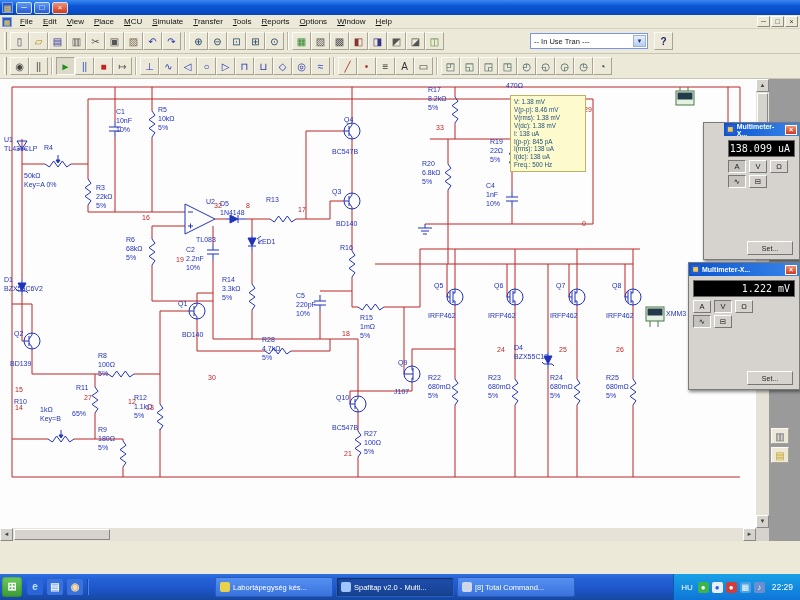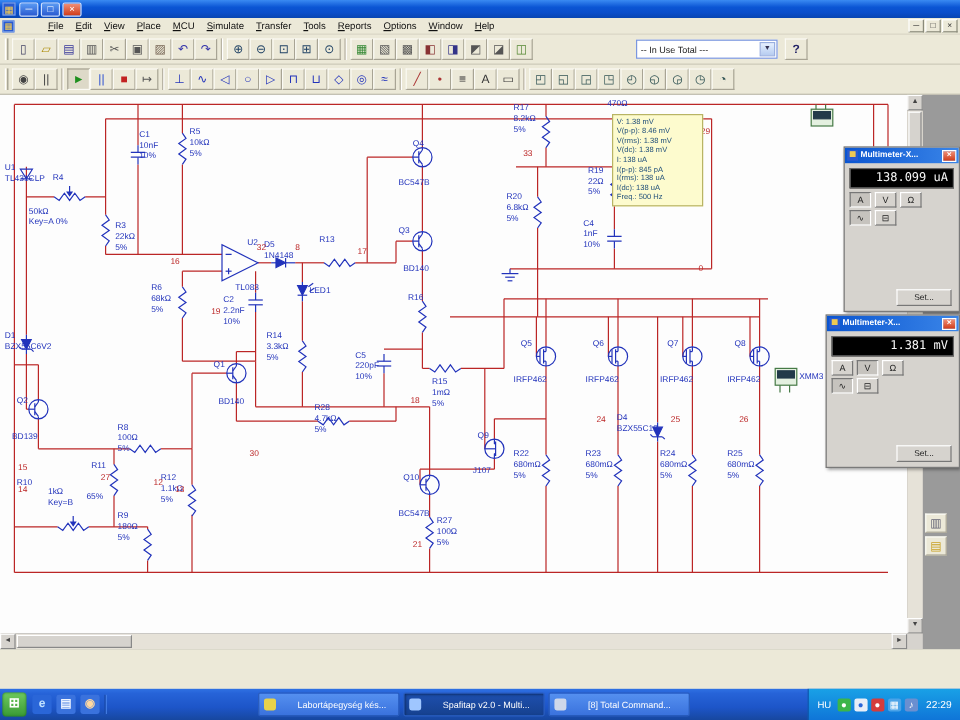--- a/index.html
+++ b/index.html
@@ -10,21 +10,21 @@
 
   
   .titlebar { height:15px; background:linear-gradient(180deg,#3a8af2,#0b55d4 40%,#0a4ecb 70%,#0845b2); display:flex; align-items:center; padding:0 2px; }
   .appicon { width:11px; height:11px; background:#2a5ad0; color:#ffd24a; font-size:8px; line-height:11px; text-align:center; margin-right:3px; border:1px solid #7aa0e8; }
   .wtitle { color:#fff; font-size:8.5px; font-weight:bold; flex:1; white-space:nowrap; }
   .winbtns { display:flex; gap:2px; }
   .wbtn { width:16px; height:12px; background:linear-gradient(#5a9af2,#2a5ad0); border:1px solid #cfe0ff; border-radius:2px; color:#fff; font-size:8px; line-height:10px; text-align:center; }
   .wbtn.close { background:linear-gradient(#f09078,#cf3a18); }
 
   
-  .menubar { height:14px; background:#ece9d8; display:flex; align-items:center; border-bottom:1px solid #d6d2c2; padding:0 2px;gap:20px; }
+  .menubar { height:14px; background:#ece9d8; display:flex; align-items:center; border-bottom:1px solid #d6d2c2; padding:0 2px; }
   .appicon.small { width:10px; height:10px; font-size:7px; line-height:10px; }
   .menuitems { display:flex; flex:1; }
   .mi { font-size:8px; padding:0 5px; color:#111; }
   .mdibtns { display:flex; gap:1px; }
   .mbtn { width:13px; height:11px; background:#ece9d8; border:1px solid; border-color:#fff #8a8a7a #8a8a7a #fff; font-size:7px; line-height:9px; text-align:center; color:#333; }
 
   
   .toolbar { height:25px; background:#ece9d8; display:flex; align-items:center; border-bottom:1px solid #c8c4b4; padding:0 1px; }
   .grip { width:3px; height:18px; border-left:1px solid #fff; border-right:1px solid #9a9686; margin:0 3px; }
   .tbtn { width:19px; height:18px; font-size:10px; line-height:15px; text-align:center; background:#ece9d8; border:1px solid; border-color:#fbfaf4 #a8a494 #a8a494 #fbfaf4; color:#444; padding:0; }
@@ -56,21 +56,21 @@
   .dev .instpin { stroke:#467a46; }
   text.lbl { fill:#2233bb; font-size:7px; font-family:"Liberation Sans",sans-serif; }
   text.net { fill:#bb2626; font-size:7px; font-family:"Liberation Sans",sans-serif; }
 
   
   .sidetools { position:absolute; left:771px; top:428px; display:flex; flex-direction:column; gap:3px; z-index:6; }
   .sidetools .tbtn { width:18px; height:16px; }
 
   
   .mmwin { position:absolute; background:#d6d3ce; border:1px solid #7a7a7a; box-shadow:1px 2px 3px rgba(0,0,0,.45); z-index:20; overflow:hidden; }
-  .mm1 { left:703px; top:122px; width:97px; height:138px; }
+  .mm1 { left:703px; top:122px; width:97px; height:138px;padding-left:20px; }
   .mm2 { left:688px; top:262px; width:112px; height:128px; }
   .mmtitle { height:13px; background:linear-gradient(90deg,#0a55d0,#3a85e8); color:#fff; font-size:7px; font-weight:bold; display:flex; align-items:center; padding:0 2px; gap:2px; }
   .mmticon { width:9px; height:9px; background:#2a5ad0; color:#ffd24a; font-size:6px; line-height:9px; text-align:center; }
   .mmclose { margin-left:auto; width:12px; height:10px; background:linear-gradient(#f09078,#cf3a18); border:1px solid #fff; color:#fff; font-size:7px; line-height:8px; text-align:center; }
   .mmdisplay { margin:4px 4px 3px 4px; height:17px; background:#000; color:#f5f5f5; font-family:"DejaVu Sans Mono",monospace; font-size:10px; text-align:right; line-height:16px; padding-right:4px; border:1px solid #666; }
   .mmrow { display:flex; gap:3px; margin:2px 4px; }
   .mmbtn { width:18px; height:13px; font-size:7.5px; line-height:10px; background:#d6d3ce; border:1px solid; border-color:#fff #777 #777 #fff; padding:0; color:#222; }
   .mmbtn.on { border-color:#777 #fff #fff #777; background:#c6c3be; }
   .mmset { position:absolute; bottom:4px; right:6px; }
   .setbtn { width:46px; height:14px; font-size:7px; background:#d6d3ce; border:1px solid; border-color:#fff #777 #777 #fff; color:#222; }
@@ -84,21 +84,21 @@
   .spanel { border:1px solid; border-color:#9a9a8a #fff #fff #9a9a8a; font-size:7.5px; display:flex; align-items:center; padding:0 4px; height:12px; color:#222; white-space:nowrap; overflow:hidden; }
   .sp1 { flex:1; } .sp2 { width:150px; } .sp3 { width:92px; } .sp4 { width:102px; }
 
   
   .taskbar { position:absolute; left:0; top:574px; width:800px; height:26px; background:linear-gradient(#2f71e3,#2663d8 15%,#1d55c8 60%,#17479f); }
   .start { position:absolute; left:2px; top:3px; width:20px; height:20px; background:linear-gradient(#6fca5f,#3a9a35); border-radius:3px; color:#fff; font-size:11px; font-weight:bold; text-align:center; line-height:19px; box-shadow:inset 0 0 2px #1c6b18; }
   .ql { position:absolute; left:27px; top:5px; display:flex; gap:4px; }
   .qlicon { width:16px; height:16px; font-size:10px; font-weight:bold; text-align:center; line-height:16px; border-radius:2px; }
   .qsep { width:2px; height:16px; border-left:1px solid #1a49a8; border-right:1px solid #4a84ea; }
   .tasks { position:absolute; left:215px; top:3px; display:flex; gap:3px; }
-  .task { width:118px; height:20px; background:linear-gradient(#5590f0,#3a72dd); border-radius:2px; color:#fff; font-size:7.5px; display:flex; align-items:center; gap:18px; padding:0 4px; border:1px solid #2a5dbd; white-space:nowrap; overflow:hidden; }
+  .task { width:118px; height:20px; background:linear-gradient(#5590f0,#3a72dd); border-radius:2px; color:#fff; font-size:7.5px; display:flex; align-items:center; gap:3px; padding:0 4px; border:1px solid #2a5dbd; white-space:nowrap; overflow:hidden; }
   .task.active { background:linear-gradient(#1e4fae,#16418f); box-shadow:inset 1px 1px 2px #0d2c66; }
   .ticon { width:10px; height:10px; border-radius:2px; flex:none; }
   .tray { position:absolute; right:0; top:0; height:26px; background:linear-gradient(#19a1e6,#0f75d8); display:flex; align-items:center; padding:0 7px; gap:5px; border-left:1px solid #0a5cb0; }
   .lang { color:#fff; font-size:8px; }
   .trayicons { display:flex; gap:3px; }
   .trayicon { width:11px; height:11px; font-size:8px; line-height:11px; text-align:center; border-radius:2px; color:#fff; }
   .clock { color:#fff; font-size:8.5px; margin-left:2px; }
 </style>
 </head>
 <body>
@@ -159,21 +159,21 @@
         <button class="tbtn" style="color: rgb(51, 136, 51);">▦</button>
         <button class="tbtn" style="color: rgb(85, 85, 85);">▧</button>
         <button class="tbtn" style="color: rgb(85, 85, 85);">▩</button>
         <button class="tbtn" style="color: rgb(136, 51, 51);">◧</button>
         <button class="tbtn" style="color: rgb(51, 51, 136);">◨</button>
         <button class="tbtn" style="color: rgb(85, 85, 85);">◩</button>
         <button class="tbtn" style="color: rgb(85, 85, 85);">◪</button>
         <button class="tbtn" style="color: rgb(85, 136, 51);">◫</button>
       </span>
     <span class="combo">
-      <span>-- In Use Total ---</span>
+      <span>-- In Use Tran ---</span>
       <span class="dar">▼</span>
     </span>
     <button class="tbtn helpbtn">?</button>
   </div>
 
   <div class="toolbar t2">
     <span class="grip"></span>
     <span style="display:flex">
         <button class="tbtn" style="color: rgb(68, 68, 68);">◉</button>
         <button class="tbtn" style="color: rgb(68, 68, 68);">||</button>
@@ -866,21 +866,21 @@
       </div>
     <div class="mmset"><button class="setbtn">Set...</button></div>
   </div>
 
   <div class="mmwin mm2">
     <div class="mmtitle">
       <span class="mmticon">▦</span>
       <span>Multimeter-X...</span>
       <span class="mmclose">×</span>
     </div>
-    <div class="mmdisplay">1.381 mV</div>
+    <div class="mmdisplay">1.222 mV</div>
     <div class="mmrow">
         <button class="mmbtn">A</button>
         <button class="mmbtn on">V</button>
         <button class="mmbtn">Ω</button>
       </div>
     <div class="mmrow">
         <button class="mmbtn on">∿</button>
         <button class="mmbtn">⊟</button>
       </div>
     <div class="mmset"><button class="setbtn">Set...</button></div>

